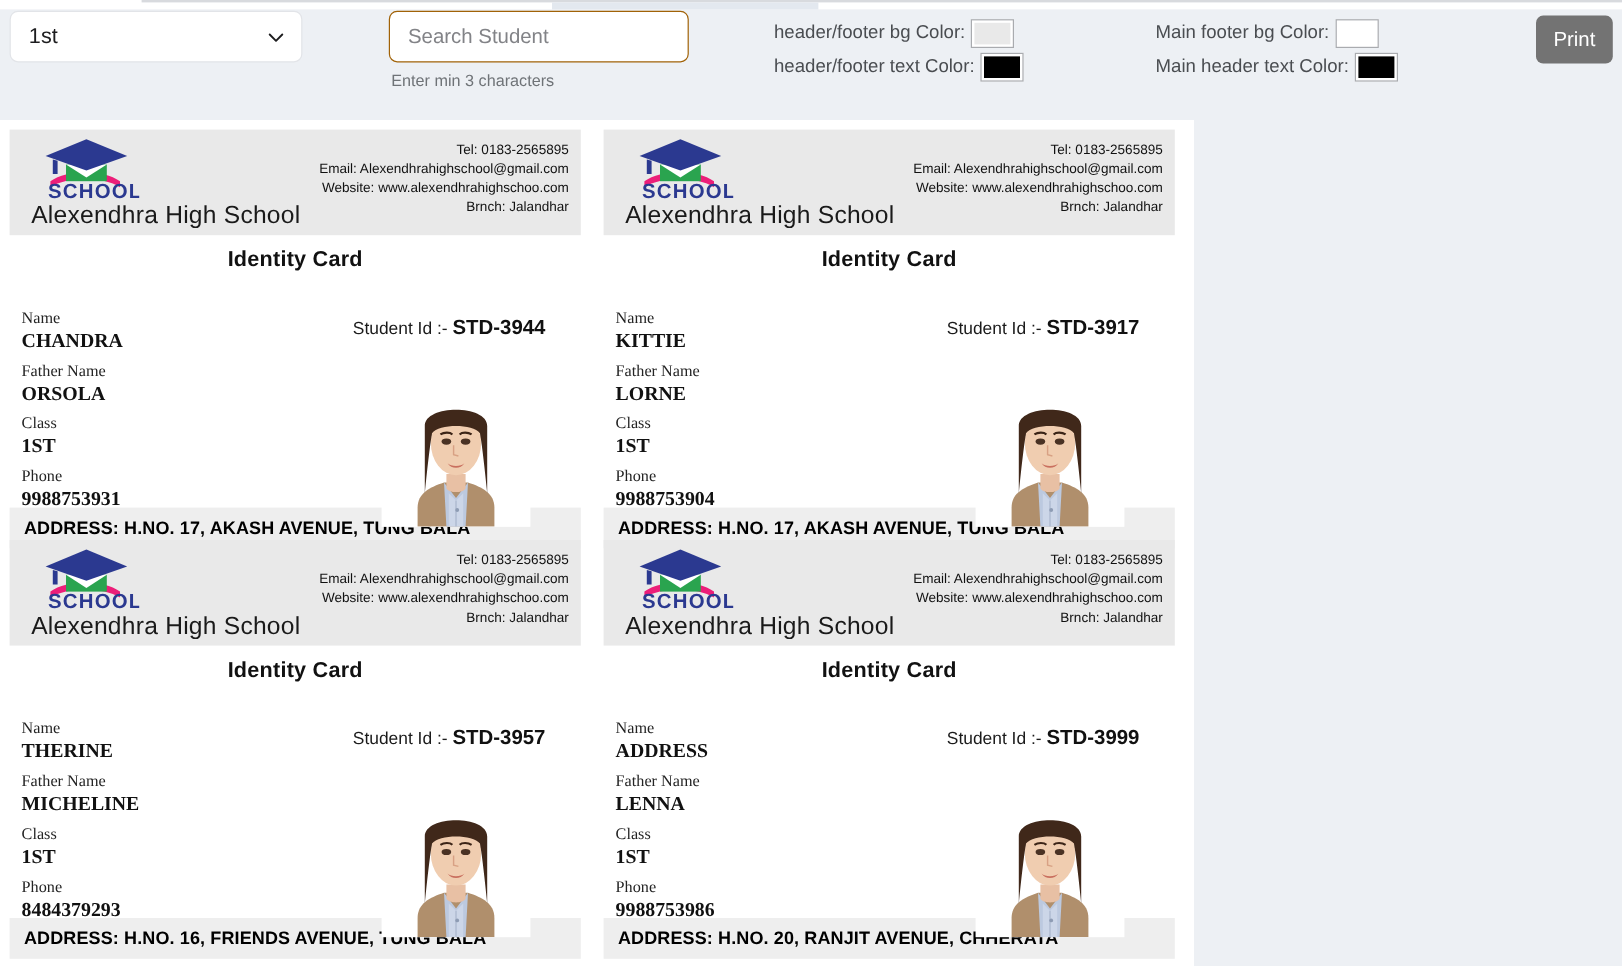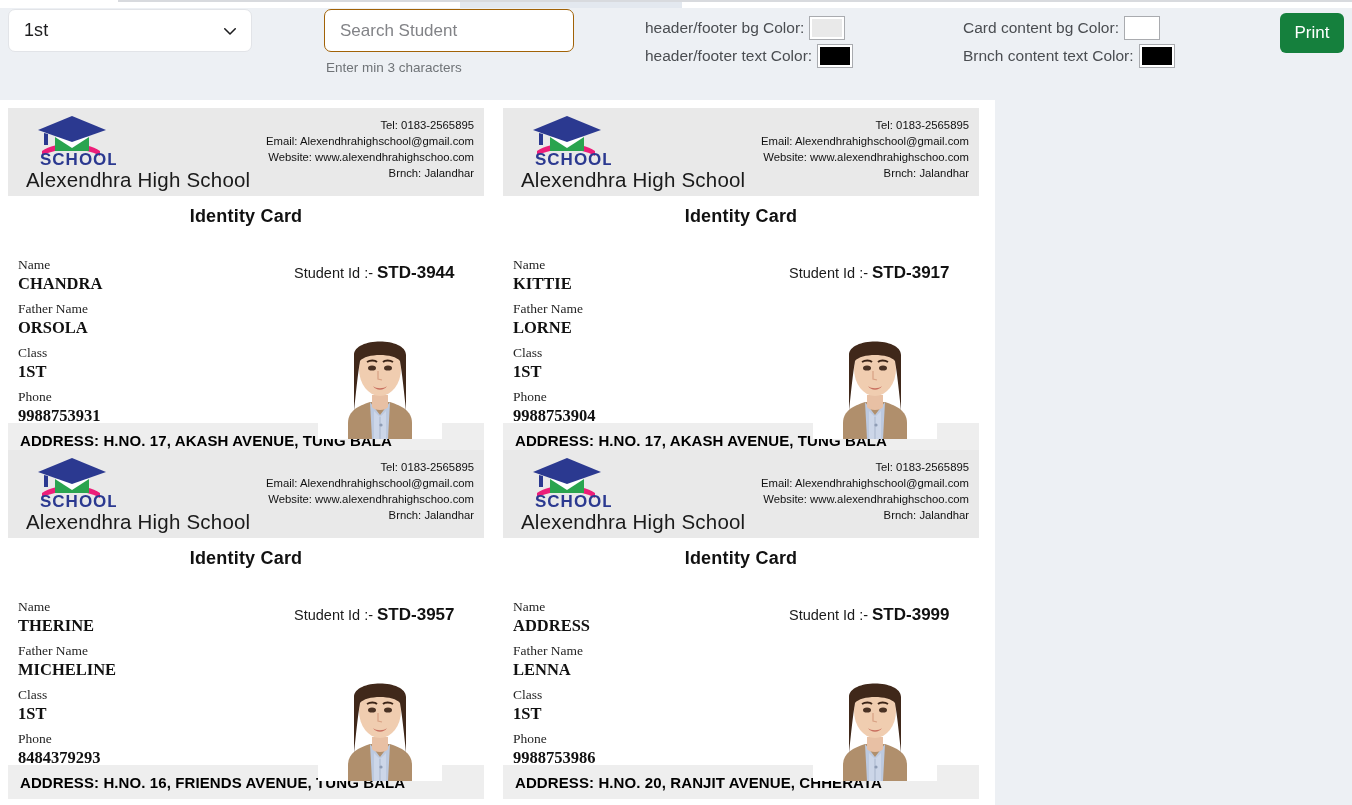--- a/index.html
+++ b/index.html
@@ -79,21 +79,21 @@
     background: #fff;
     padding: 2px;
     cursor: pointer;
     display: block;
   }
   .swatch i { display: block; width: 100%; height: 100%; }
 
   .print-btn {
     position: absolute; right: 8px; top: 5px;
     width: 64px; height: 40px;
-    background: #15803d;
+    background: #737373;
     color: #ffffff;
     border: none; border-radius: 6px;
     font-size: 17px;
     font-family: "Liberation Sans", sans-serif;
     cursor: pointer;
   }
 
   
   .sheet {
     position: absolute; left: 0; top: 100px;
@@ -199,27 +199,27 @@
     <div class="color-row">
       <span class="lbl">header/footer text Color:</span>
       <span class="swatch">
           <i style="background:#000000"></i>
         </span>
     </div>
   </div>
 
   <div class="color-group cg-right">
     <div class="color-row">
-      <span class="lbl">Card content bg Color:</span>
+      <span class="lbl">Main footer bg Color:</span>
       <span class="swatch">
           <i style="background:#ffffff"></i>
         </span>
     </div>
     <div class="color-row">
-      <span class="lbl">Brnch content text Color:</span>
+      <span class="lbl">Main header text Color:</span>
       <span class="swatch">
           <i style="background:#000000"></i>
         </span>
     </div>
   </div>
 
   <button class="print-btn">Print</button>
 </div>
 
 <div class="sheet">

